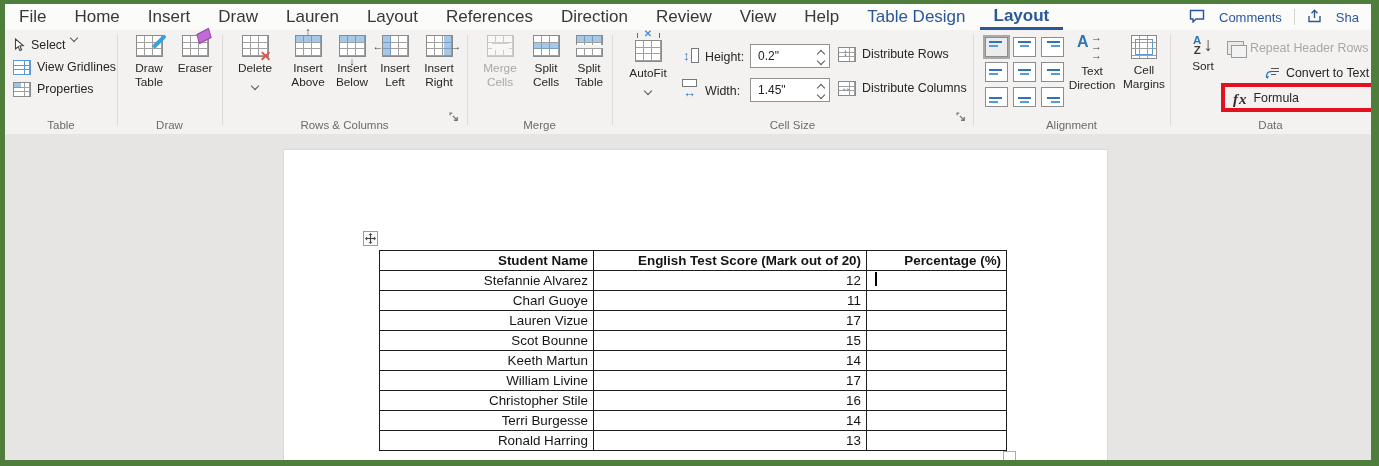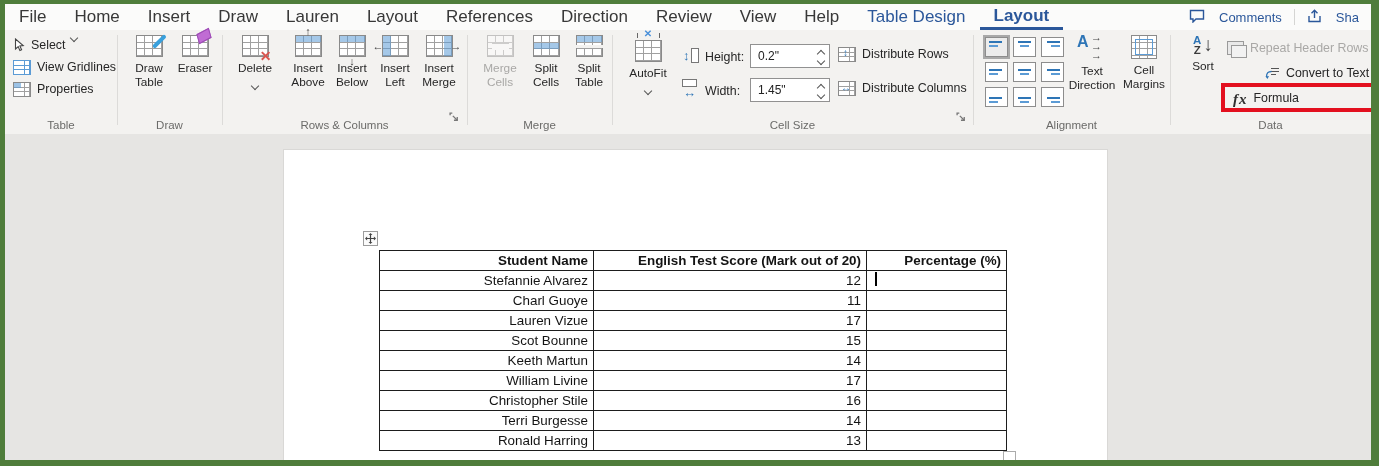--- a/index.html
+++ b/index.html
@@ -220,21 +220,21 @@
             <i class="band-left"></i>
             <b class="ar left">←</b>
           </span>
         <span class="lbl">Insert Left</span>
       </div>
       <div class="bigbtn" style="left:412px;width:44px">
         <span class="ti">
             <i class="band-right"></i>
             <b class="ar right">→</b>
           </span>
-        <span class="lbl">Insert Merge</span>
+        <span class="lbl">Insert Right</span>
       </div>
       <div class="dlg" style="left:444px;top:79px">
         <svg width="11" height="11" viewBox="0 0 10 10">
             <path d="M1 3 V1 H3" fill="none" stroke="#777" stroke-width="1.2"></path>
             <path d="M3.5 3.5 L7.5 7.5" stroke="#777" stroke-width="1.2"></path>
             <path d="M7.5 4.5 V7.5 H4.5" fill="none" stroke="#777" stroke-width="1.2"></path>
           </svg>
       </div>
       <div class="grp-label" style="left:217px;width:245px">Rows &amp; Columns</div>
 

